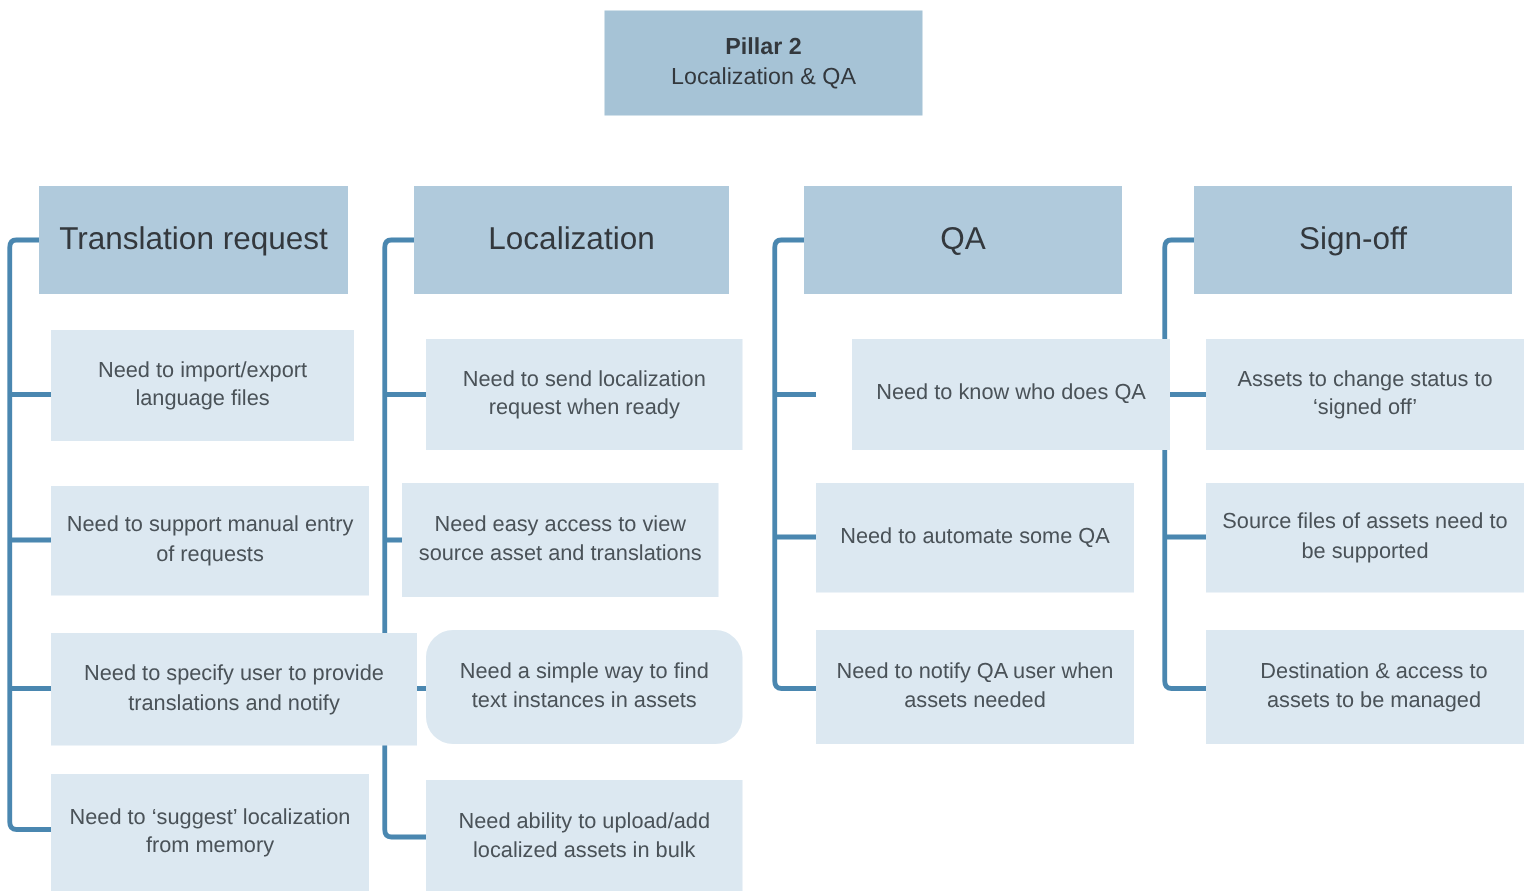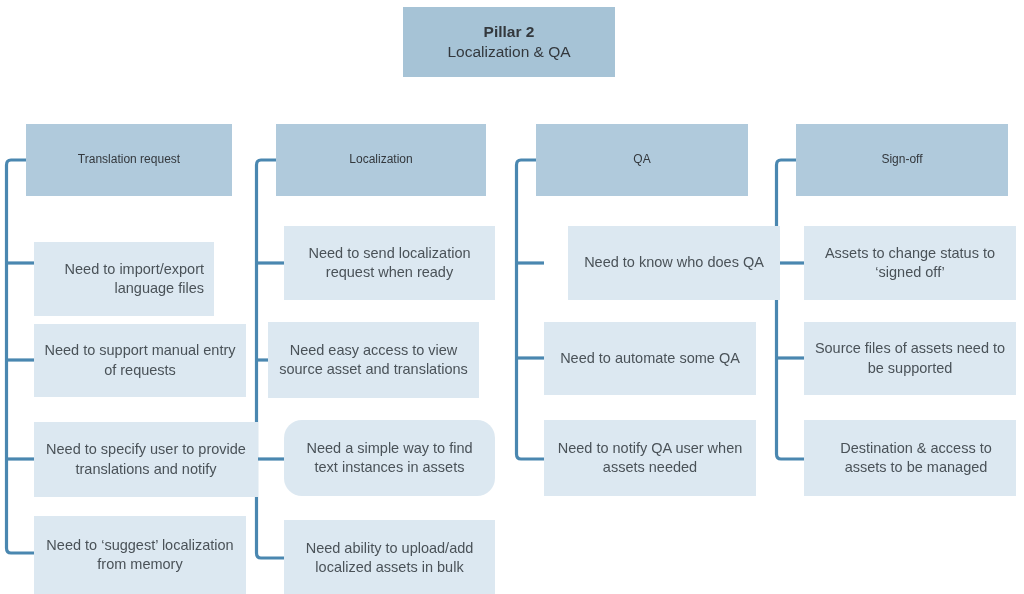--- a/index.html
+++ b/index.html
@@ -54,21 +54,21 @@
     font-weight: bold;
     display: block;
   }
   .root-sub {
     display: block;
     font-weight: normal;
   }
 
   .pillar-header {
     background: #b0cadc;
-    font-size: 12px;
+    font-size: 21px;
     color: #33383d;
   }
 
   .leaf-box {
     background: #dce8f1;
     font-size: 14.5px;
     color: #4a5258;
   }
 
   .box-text {
@@ -107,27 +107,27 @@
   <div class="node-box root-box" style="left:403px; top:7px; width:212px; height:70px;">
     <span>
       <span class="root-title">Pillar 2</span>
       <span class="root-sub">Localization &amp; QA</span>
     </span>
   </div>
 
   <div class="node-box pillar-header" style="left:26px; top:124px; width:206px; height:72px;">
     <span class="box-text">Translation request</span>
   </div>
-  <div class="node-box leaf-box" style="left:34px; top:242px; width:180px; height:74px;text-align:right;">
+  <div class="node-box leaf-box" style="left:34px; top:220px; width:202px; height:74px;">
     <span class="box-text">Need to import/export language files</span>
   </div>
   <div class="node-box leaf-box" style="left:34px; top:324px; width:212px; height:73px;">
     <span class="box-text">Need to support manual entry of requests</span>
   </div>
-  <div class="node-box leaf-box" style="left:34px; top:422px; width:224px; height:75px;">
+  <div class="node-box leaf-box" style="left:34px; top:422px; width:244px; height:75px;">
     <span class="box-text">Need to specify user to provide translations and notify</span>
   </div>
   <div class="node-box leaf-box" style="left:34px; top:516px; width:212px; height:78px;">
     <span class="box-text">Need to ‘suggest’ localization from memory</span>
   </div>
 
   <div class="node-box pillar-header" style="left:276px; top:124px; width:210px; height:72px;">
     <span class="box-text">Localization</span>
   </div>
   <div class="node-box leaf-box" style="left:284px; top:226px; width:211px; height:74px;">

